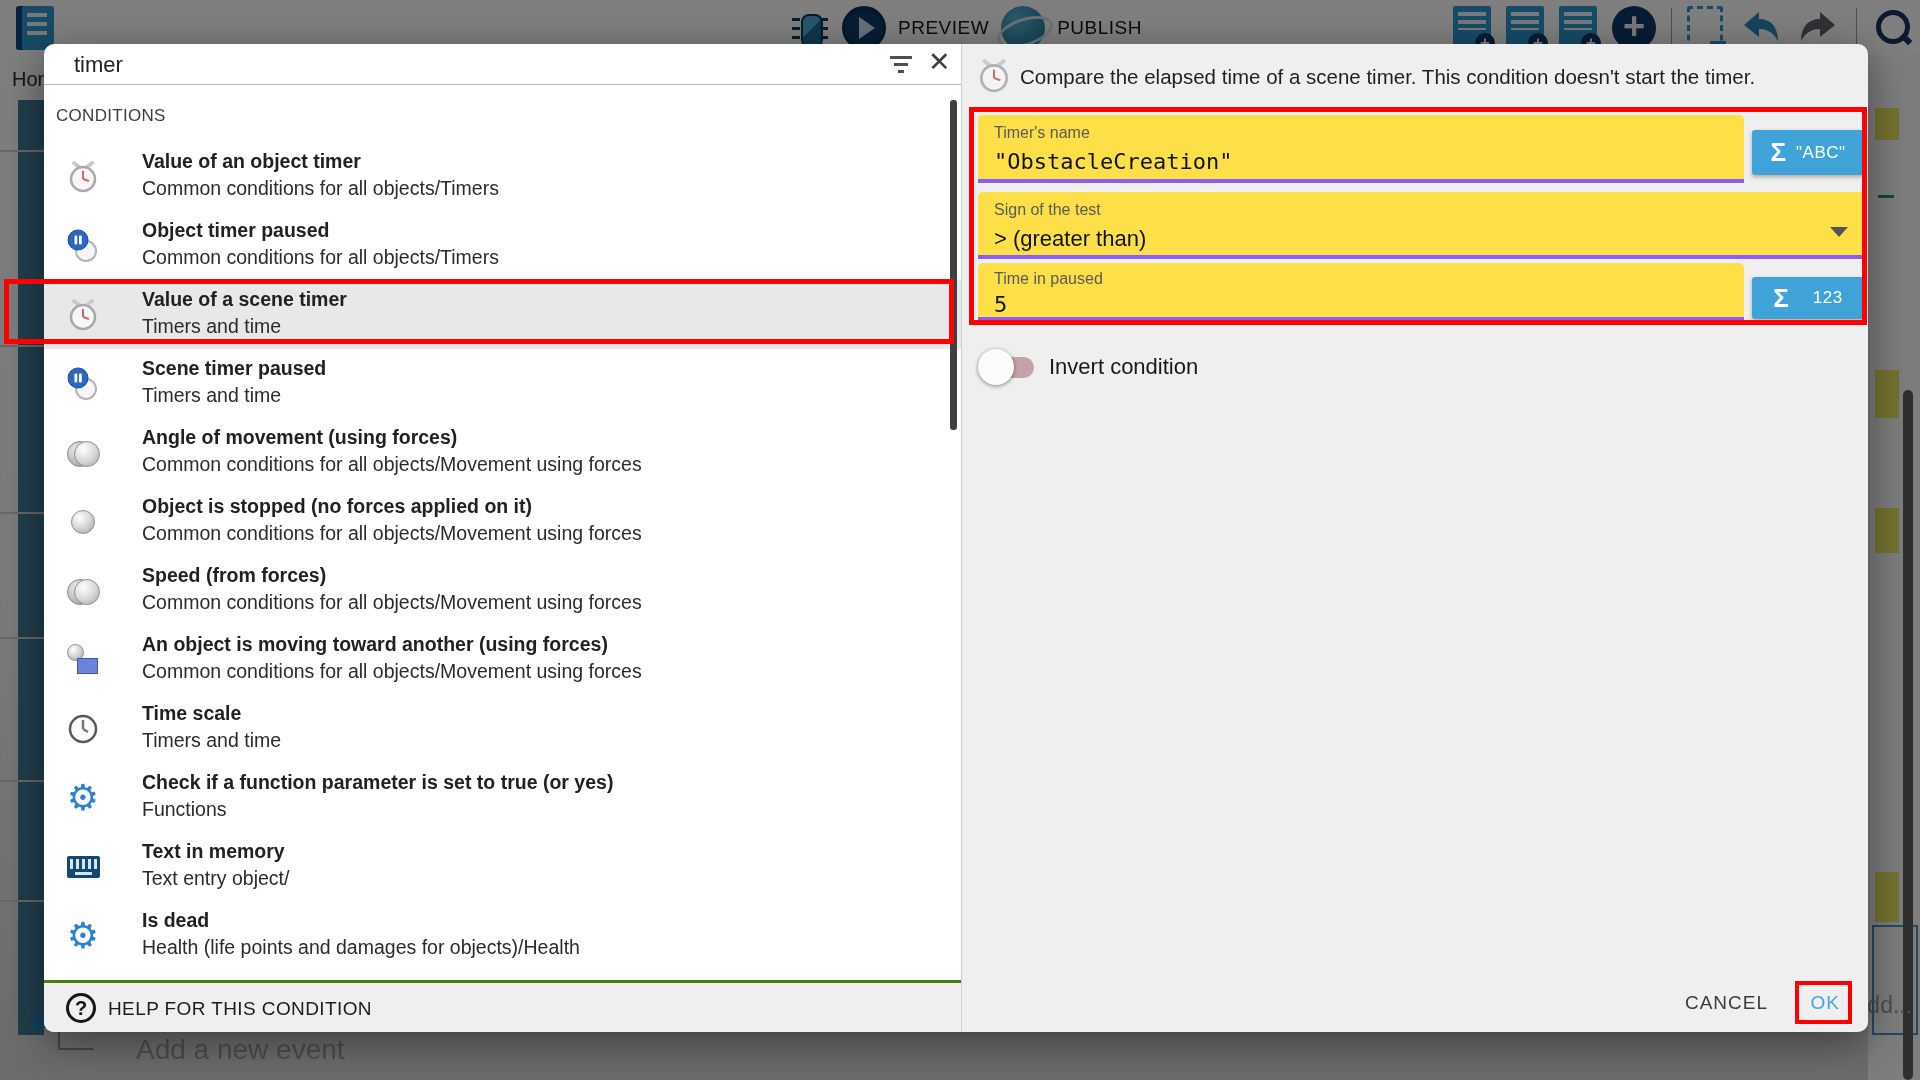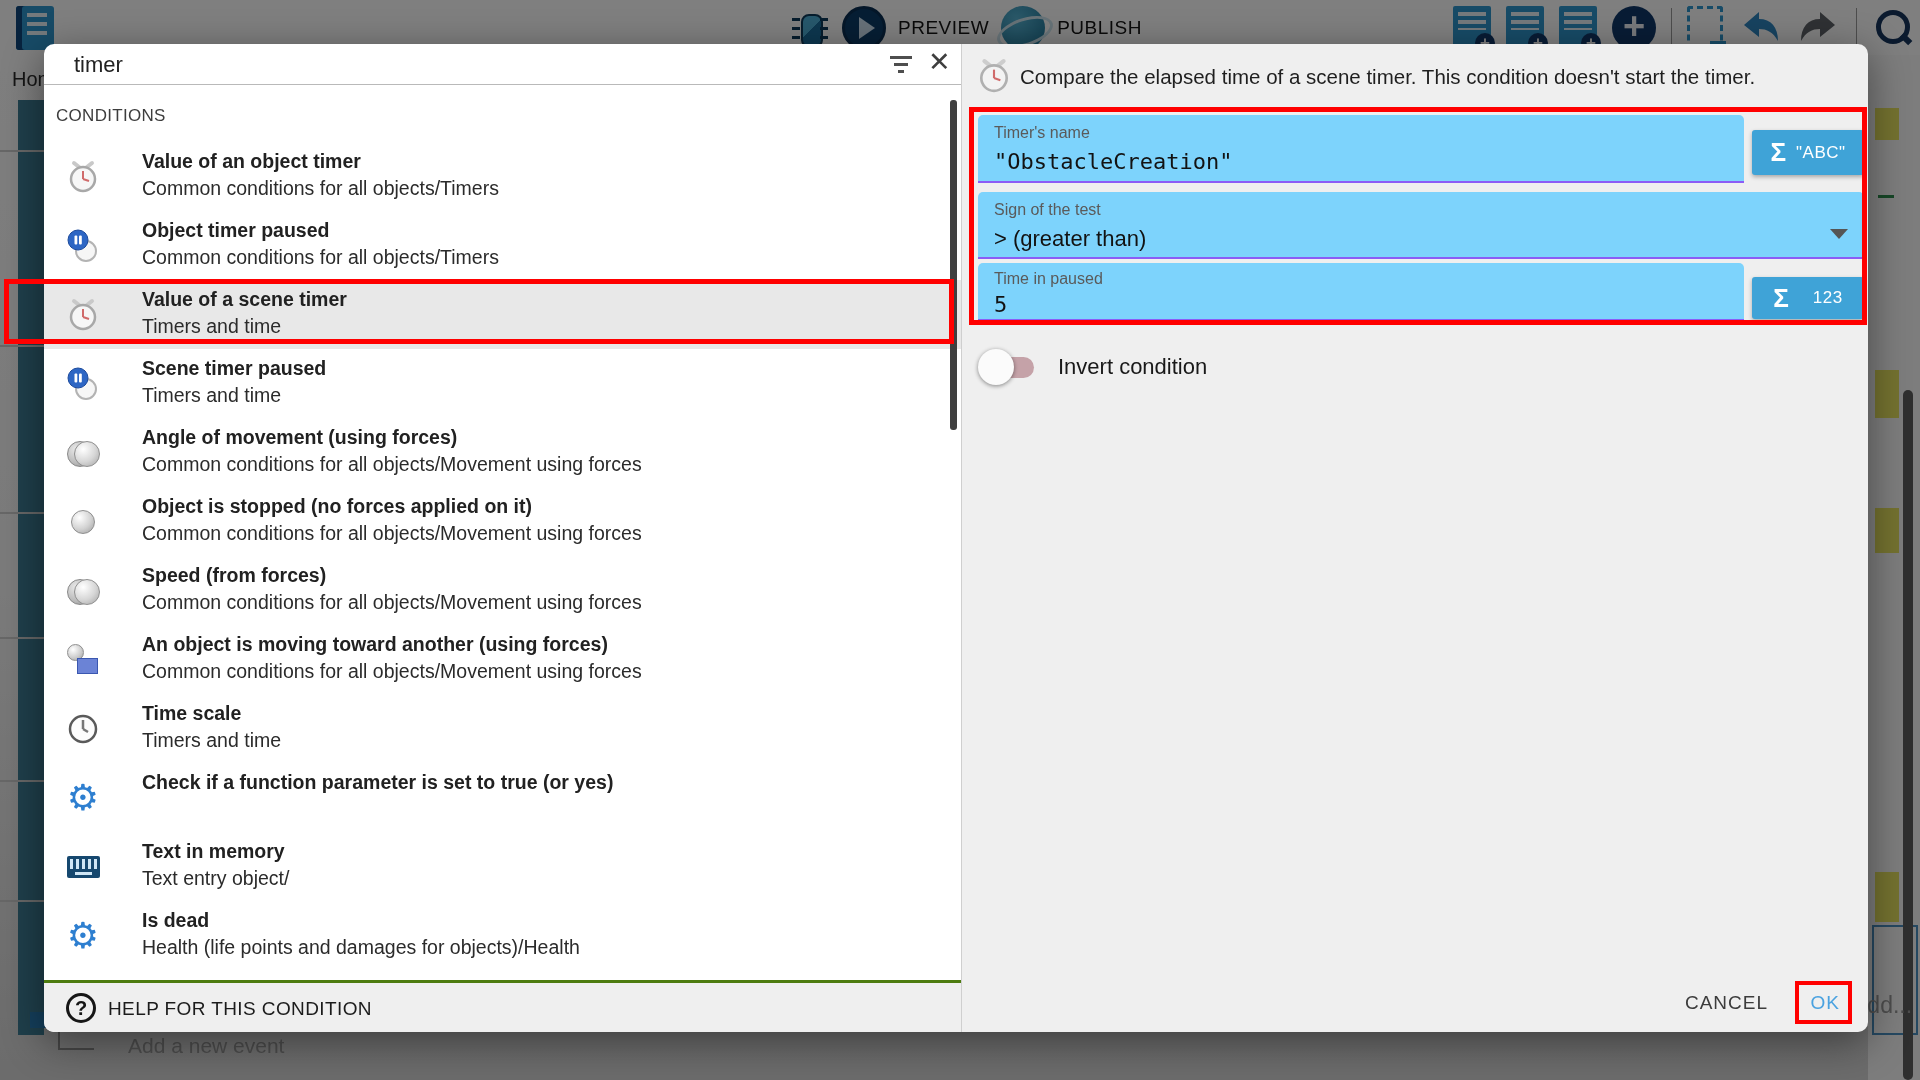--- a/index.html
+++ b/index.html
@@ -58,21 +58,21 @@
       background:#16355c; transform:rotate(45deg); }
 
   .tab-home { position:absolute; left:12px; top:68px; font-size:20px; color:#2b2b2b; }
   .events-strip { position:absolute; left:18px; top:100px; width:26px; height:935px; background:#3f7e96; }
   .strip-line { position:absolute; left:0; width:46px; height:2px; background:#cfcfcf; }
   .blue-bit { position:absolute; left:30px; top:1012px; width:16px; height:16px; background:#2a7fb8; }
 
   .add-event-row { position:absolute; left:0px; top:1000px; width:400px; height:70px; }
   .connector-v { position:absolute; left:58px; top:5px; width:2px; height:44px; background:#8f8f8f; }
   .connector-h { position:absolute; left:58px; top:48px; width:36px; height:2px; background:#8f8f8f; }
-  .add-event-label { position:absolute; left:128px; top:34px; font-size:21px; color:#9a9a9a; }
+  .add-event-label { position:absolute; left:136px; top:34px; font-size:28px; color:#9a9a9a; }
 
   .right-strip { position:absolute; left:1868px; top:55px; width:52px; height:1025px; background:#fafafa; }
   .olive { position:absolute; left:7px; width:24px; background:#e8e460; }
   .green-dash { position:absolute; left:10px; top:140px; width:16px; height:3px; background:#2f8f4f; }
   .blue-outline-box { position:absolute; left:4px; top:870px; width:46px; height:110px; border:2px solid #4a90c2; }
   .bg-scrollbar { position:absolute; left:1903px; top:390px; width:10px; height:690px; background:#5e5e5e; border-radius:5px; }
   .add-more-label { position:absolute; left:1852px; top:992px; font-size:23px; color:#9a9a9a; }
 
   .dim { position:absolute; inset:0; background:rgba(0,0,0,0.50); z-index:5; }
 
@@ -128,21 +128,21 @@
   .ic-keyboard { position:relative; width:33px; height:22px; background:#16486f; border-radius:2px; }
   .ic-keyboard::after { content:""; position:absolute; left:3px; top:3px; right:3px; height:10px;
       background:repeating-linear-gradient(90deg,#cfe6f6 0 3px,rgba(0,0,0,0) 3px 6px); }
   .ic-keyboard::before { content:""; position:absolute; left:8px; bottom:3px; width:17px; height:3px; background:#cfe6f6; }
 
   
   .editor { position:relative; width:906px; height:988px; background:#efefef; border-radius:0 10px 10px 0; }
   .ed-desc-icon { position:absolute; left:14px; top:14px; }
   .ed-desc { position:absolute; left:58px; top:21px; right:20px; font-size:20.5px; color:#1f1f1f; }
 
-  .field { position:absolute; background:#7dd3fc; border-bottom:2px solid #8b5cf6; border-radius:5px 5px 0 0;
+  .field { position:absolute; background:#fde047; border-bottom:4px solid #8b5cf6; border-radius:5px 5px 0 0;
            padding:9px 16px 6px; cursor:text; }
   .f-label { font-size:16px; color:#5a5a5a; }
   .f-value { font-size:22px; color:#121212; margin-top:7px; white-space:nowrap; }
   .mono { font-family:"DejaVu Sans Mono", monospace; }
   .fld-name { left:16px; top:71px; width:766px; height:68px; }
   .fld-sign { left:16px; top:148px; width:886px; height:67px; cursor:pointer; }
   .fld-time { left:16px; top:219px; width:766px; height:58px; padding-top:7px; }
   .fld-time .f-value { margin-top:4px; }
   .dd-arrow { position:absolute; right:16px; bottom:18px; width:0; height:0;
               border-left:9px solid transparent; border-right:9px solid transparent; border-top:10px solid #555; }
@@ -152,21 +152,21 @@
   .btn-abc { left:790px; top:86px; width:112px; height:45px; }
   .btn-123 { left:790px; top:233px; width:112px; height:42px;gap:24px; }
   .sigma::before { content:"\03A3"; font-size:26px; font-weight:bold; }
   .expr-label { font-size:17px; letter-spacing:.5px; }
 
   .toggle-row { position:absolute; left:16px; top:304px; height:38px; display:flex; align-items:center; }
   .toggle { position:relative; width:58px; height:36px; cursor:pointer; }
   .toggle-track { position:absolute; left:8px; top:8px; width:48px; height:21px; border-radius:11px; background:#c5a2a8; }
   .toggle-thumb { position:absolute; left:0; top:0; width:36px; height:36px; border-radius:50%; background:#fbfbfb;
                   box-shadow:0 1px 4px rgba(0,0,0,.45); }
-  .toggle-label { margin-left:22px; font-size:22px; color:#191919; }
+  .toggle-label { margin-left:13px; font-size:22px; color:#191919; }
 
   .ed-cancel { position:absolute; right:100px; top:948px; font-size:19px; color:#3c3c3c; letter-spacing:1px; cursor:pointer; }
   .ed-ok { position:absolute; right:28px; top:948px; font-size:19px; color:#4aa2e0; letter-spacing:1px; cursor:pointer; }
 
   
   .anno { position:absolute; border:5px solid #ff0000; z-index:30; pointer-events:none; }
   .anno-item   { left:4px; top:279px; width:950px; height:65px; }
   .anno-fields { left:969px; top:107px; width:898px; height:218px; }
   .anno-ok     { left:1795px; top:981px; width:57px; height:43px; border-width:4px; }
 </style>
@@ -361,20 +361,21 @@
             <div class="row-sub">Timers and time</div>
           </div>
         </div>
 
         <div class="row">
           <div class="row-icon">
               <span class="ic-gear"></span>
             </div>
           <div class="row-text">
             <div class="row-title">Check if a function parameter is set to true (or yes)</div>
+            <div class="row-sub">Functions</div>
           </div>
         </div>
 
         <div class="row">
           <div class="row-icon">
               <div class="ic-keyboard"></div>
             </div>
           <div class="row-text">
             <div class="row-title">Text in memory</div>
             <div class="row-sub">Text entry object/</div>

